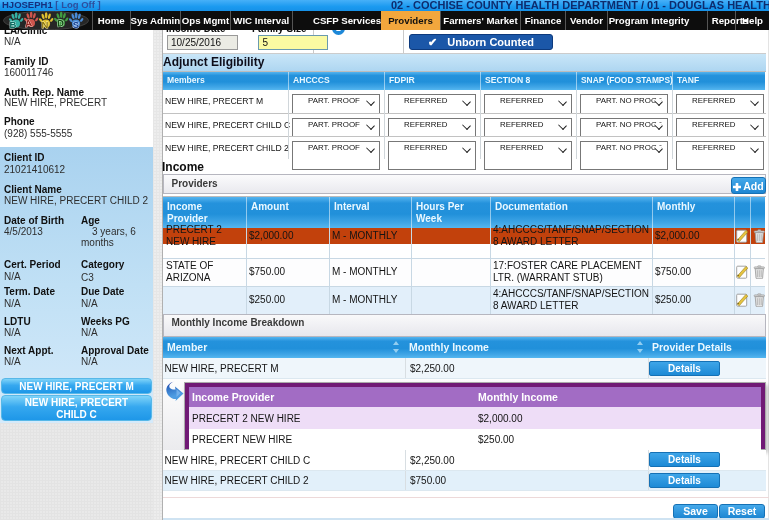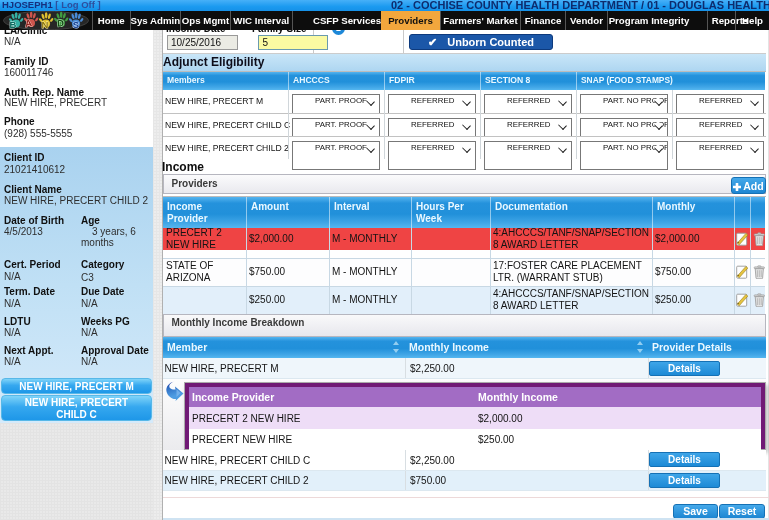--- a/index.html
+++ b/index.html
@@ -40,21 +40,21 @@
 
 #adjband{left:0;top:24px;width:603px;height:17px;background:linear-gradient(#c9e6f8,#aed6f1)}
 #adjband span{font-size:12px;font-weight:bold;color:#0d0d1a;position:absolute;left:0px;top:0.5px}
 
 .thead{background:linear-gradient(180deg,#55b4ef 0%,#2492dc 20%,#2190da 55%,#42a7e7 85%,#55b7f0 100%);color:#eaf8ff;font-weight:bold;font-size:10px}
 
 #adjtable{left:0;top:41px;width:603px;height:87px;border-top:1px solid #bcbcbc;border-bottom:1px solid #bcbcbc}
 #adjtable .hcell{position:absolute;top:0;height:17.5px;line-height:17.5px;padding-left:4px;border-left:1px solid rgba(255,255,255,.5);font-size:8.6px;white-space:nowrap}
 #adjtable .row{position:absolute;left:0;width:603px;height:23px;background:#fff;border-top:1px solid #c2c2c2}
 #adjtable .mem{position:absolute;left:2px;font-size:8.6px;color:#141414;top:50%;transform:translateY(-50%)}
-.fsel{position:absolute;height:29px;background:#fff;border:1px solid #777;font-size:7.9px;color:#111;line-height:11.5px;padding-left:22px;white-space:nowrap;overflow:hidden}
+.fsel{position:absolute;height:29px;background:#fff;border:1px solid #777;font-size:7.9px;color:#111;line-height:11.5px;padding-left:15px;white-space:nowrap;overflow:hidden}
 .fsel:after{content:"";position:absolute;right:5px;top:2.8px;width:6px;height:6px;border-right:1.8px solid #1a1a1a;border-bottom:1.8px solid #1a1a1a;transform:rotate(45deg) scaleY(0.78);background:#fff}
 
 #inctitle{left:-1px;top:130px;font-size:12px;font-weight:bold;color:#0d0d0d}
 #provbar{left:0;top:143.5px;width:603px;height:20px;background:linear-gradient(#fbfbfc,#e9e9ee);border:1px solid #b6b6bf}
 #provbar span{position:absolute;left:7.5px;top:3px;font-size:10px;font-weight:bold;color:#3a3a3a}
 .bluebtn{position:absolute;background:linear-gradient(180deg,#45a9ea,#1d86d2);border:1px solid #1571b5;border-radius:3px;color:#fff;font-weight:bold;font-size:10.5px;text-align:center}
 #addbtn{left:568px;top:146.5px;width:35px;height:17px;line-height:16px}
 #inctable{left:0;top:166px;width:603px;border-top:1px solid #bcbcbc;border-bottom:1px solid #bcbcbc}
 #incthead{position:absolute;left:0;top:0;width:602px;height:31px}
 #incthead .hcell{position:absolute;top:0;height:31px;padding:3.5px 0 0 4px;border-left:1px solid rgba(255,255,255,.5);line-height:12px}
@@ -101,20 +101,21 @@
     <div id="adjband" class="abs">
         <span>Adjunct Eligibility</span>
       </div>
     <div id="adjtable" class="abs">
       <div class="thead" style="position:absolute;left:0;top:0;width:602px;height:17.5px">
         <div class="hcell" style="left:0;width:125px;border-left:none">Members</div>
         <div class="hcell" style="left:125px;width:96px">AHCCCS</div>
         <div class="hcell" style="left:221px;width:96px">FDPIR</div>
         <div class="hcell" style="left:317px;width:96px">SECTION 8</div>
         <div class="hcell" style="left:413px;width:96px;font-size:8.4px">SNAP (FOOD STAMPS)</div>
+        <div class="hcell" style="left:509px;width:93px">TANF</div>
       </div>
       <div class="row" style="top:17.5px;border-top:none">
         <div class="mem">NEW HIRE, PRECERT M</div>
         <div class="fsel" style="left:129px;top:4.5px;width:88px">PART. PROOF</div>
         <div class="fsel" style="left:225px;top:4.5px;width:88px">REFERRED</div>
         <div class="fsel" style="left:321px;top:4.5px;width:88px">REFERRED</div>
         <div class="fsel" style="left:417px;top:4.5px;width:88px">PART. NO PROOF</div>
         <div class="fsel" style="left:513px;top:4.5px;width:88px">REFERRED</div>
       </div>
       <div class="row" style="top:40.5px">
@@ -152,21 +153,21 @@
       <div id="incthead" class="thead">
         <div class="hcell" style="left:0;width:83px;border-left:none">Income<br>Provider</div>
         <div class="hcell" style="left:83px;width:83px">Amount</div>
         <div class="hcell" style="left:166px;width:82px">Interval</div>
         <div class="hcell" style="left:248px;width:79px">Hours Per<br>Week</div>
         <div class="hcell" style="left:489px;width:82px">Monthly</div>
         <div class="hcell" style="left:327px;width:162px">Documentation</div>
         <div class="hcell" style="left:571px;width:16px"></div>
         <div class="hcell" style="left:587px;width:15px"></div>
       </div>
-      <div class="incrow" style="top:31px;height:22px;background:#ef4444">
+      <div class="incrow" style="top:31px;height:16px;background:#c2410c">
         <div class="c" style="left:3px;white-space:nowrap">PRECERT 2<br>NEW HIRE</div>
         <div class="c" style="left:86px">$2,000.00</div>
         <div class="c" style="left:169px">M - MONTHLY</div>
         <div class="c" style="left:330px;white-space:nowrap">4:AHCCCS/TANF/SNAP/SECTION<br>8 AWARD LETTER</div>
         <div class="c" style="left:492px">$2,000.00</div>
         <svg class="c" style="left:573px" width="13" height="14" viewBox="0 0 13 14">
             <rect x="0.7" y="1.2" width="10" height="12" rx="1" fill="#fefefe" stroke="#989898" stroke-width="0.9"></rect>
             <path d="M1 12.9 L9.6 3.2 L11.5 4.9 L2.9 14.6 Z" fill="#e6c33e" stroke="#97801f" stroke-width="0.6" transform="translate(0.3,-1.8)"></path>
             <path d="M1 12.9 L1.5 10.9 L2.9 11.9 Z" fill="#6b5a14" transform="translate(0.3,-1.3)"></path>
           </svg>

